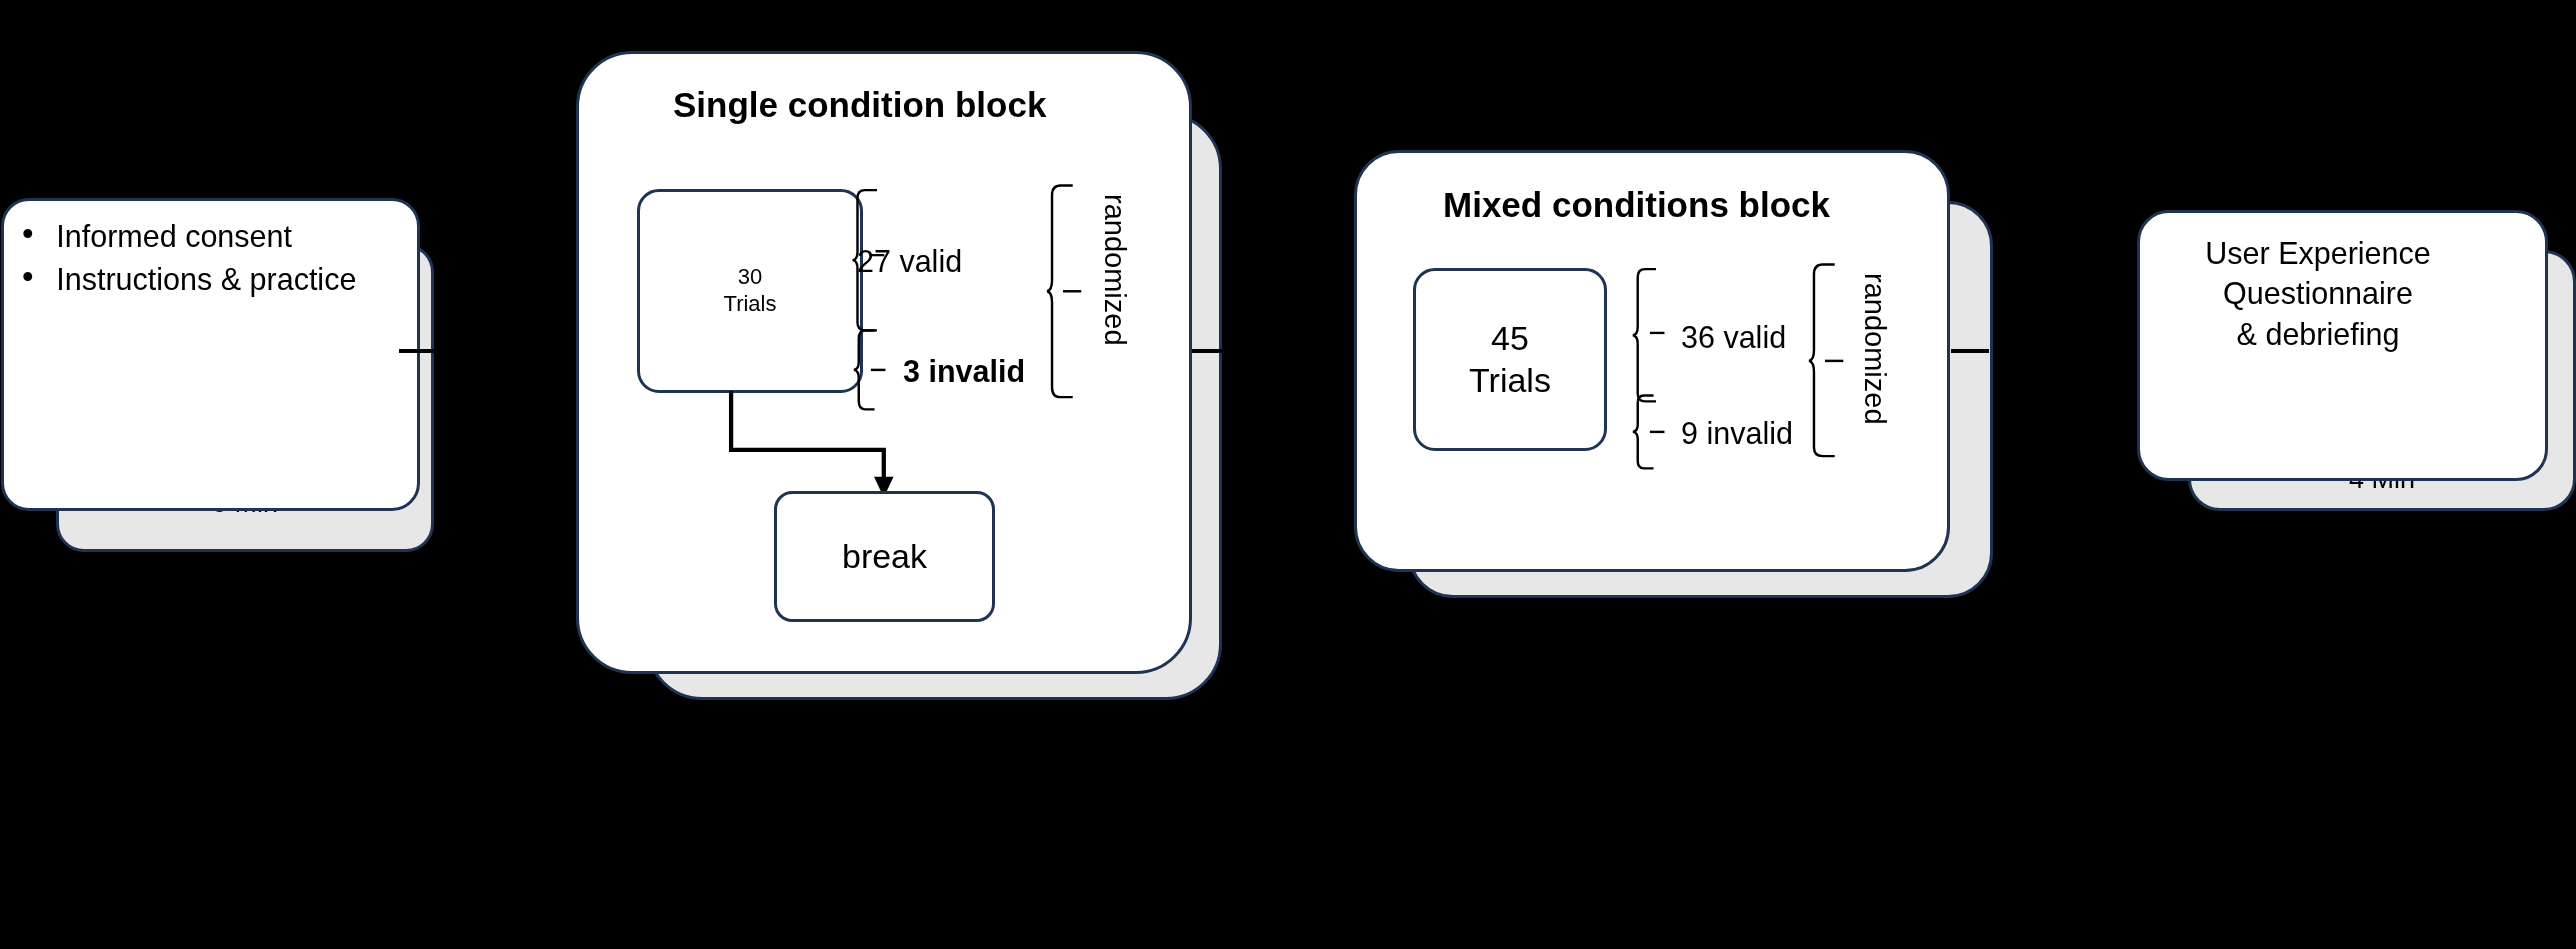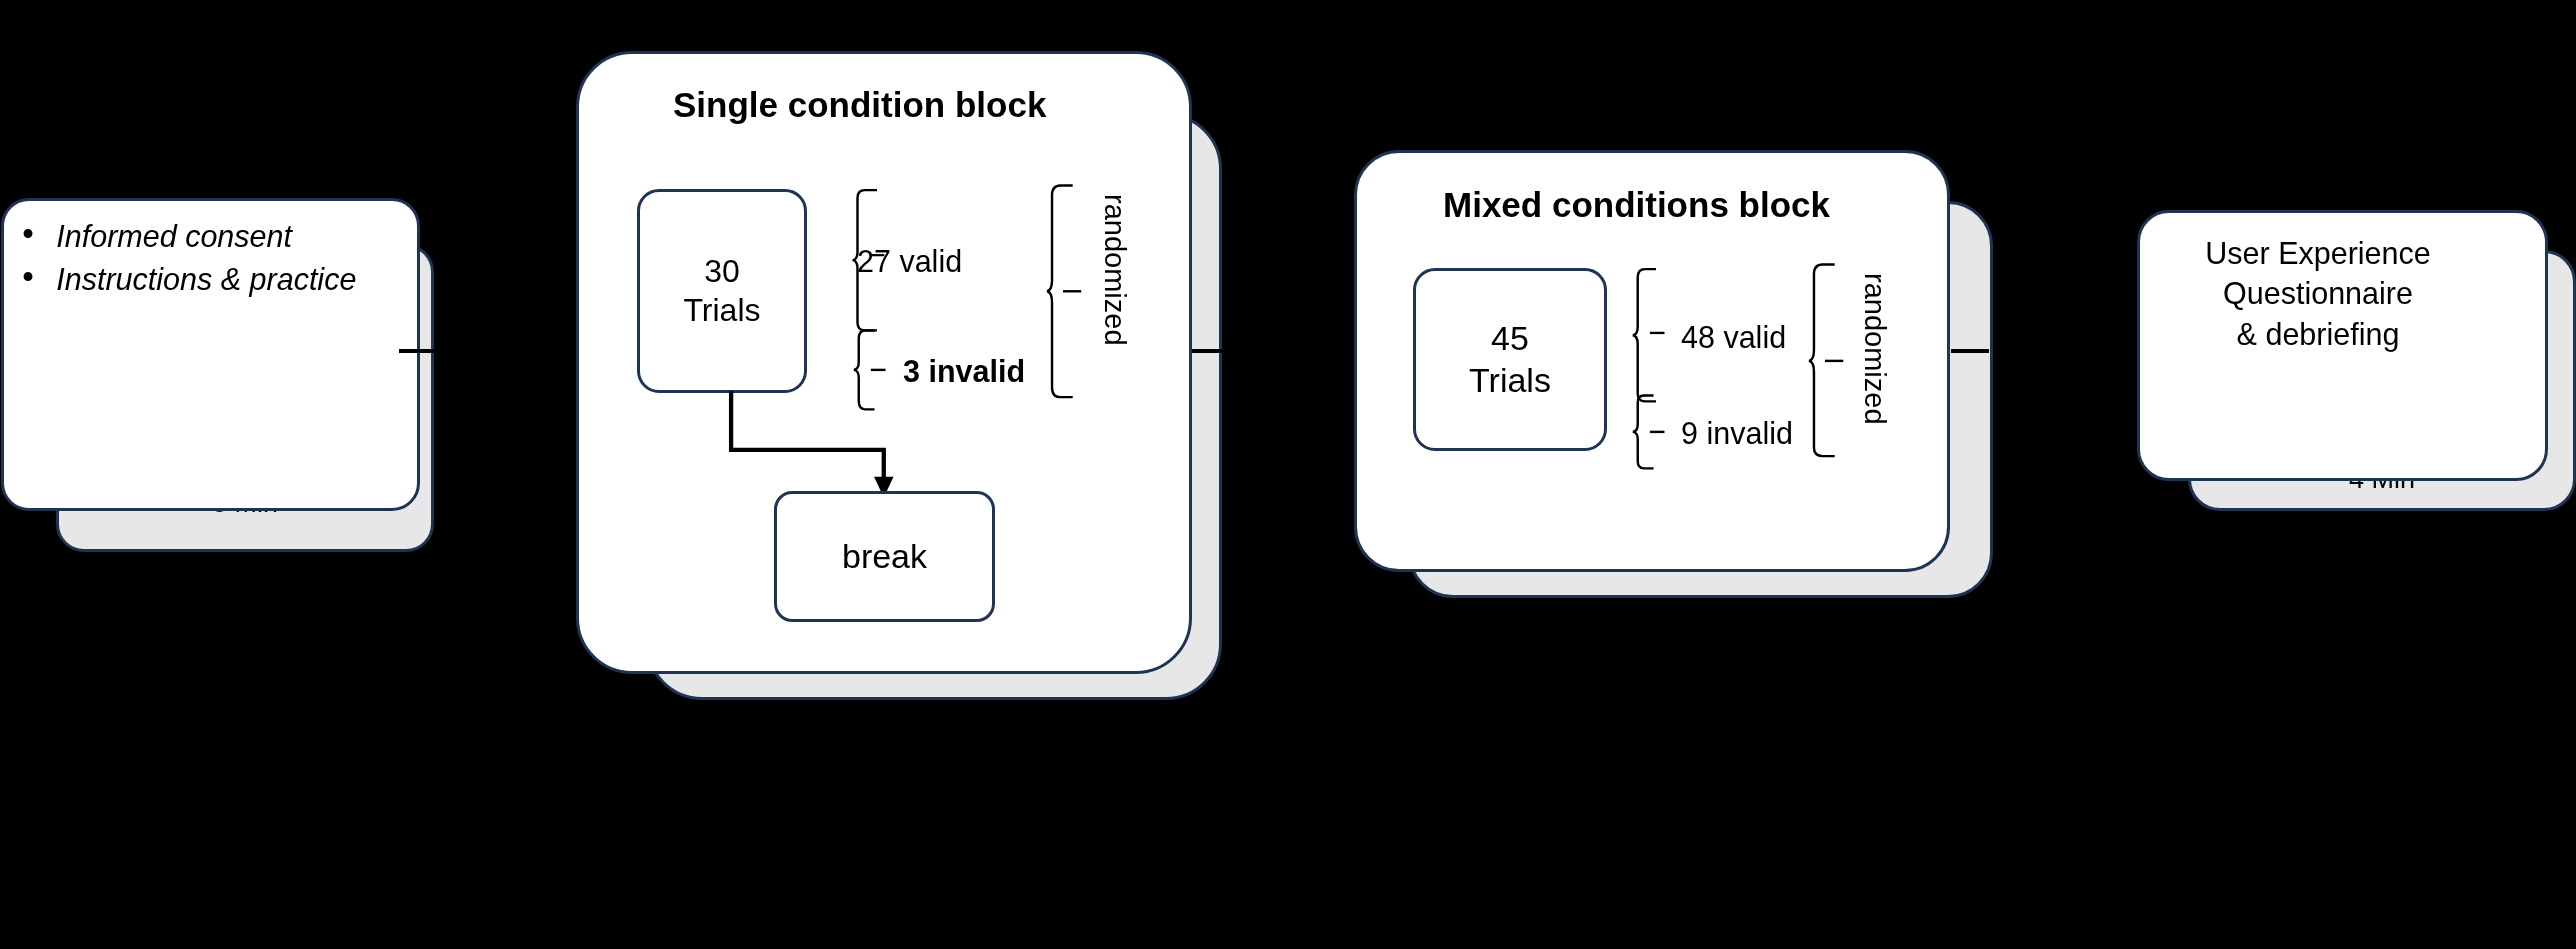--- a/index.html
+++ b/index.html
@@ -52,21 +52,21 @@
     position: absolute;
     font-weight: 700;
     color: #000000;
     white-space: nowrap;
     margin-left: 48px;
   }
   .bullet-list {
     position: absolute;
     color: #000000;
     list-style: none;
-    margin: 0; padding: 0; font-style: italic;
+    margin: 0; padding: 0;
   }
   .bullet-list li {
     position: relative;
     padding-left: 38px;
     margin-bottom: 6.1px;
   }
   .bullet-list li::before {
     content: "\2022";
     position: absolute;
     left: 3.7px; top: -1.2px;
@@ -141,22 +141,22 @@
 
   <div class="connector" style="left:399px; top:349px; width:38px;"></div>
 
   <div class="stage-card">
     <div class="card-back" style="left:646px; top:113px; width:576px; height:587px; border-radius:56px;"></div>
     <div class="time-label" style="left:646px; top:635px; width:576px; font-size:27px;">6 Min</div>
     <div class="card-front" style="left:576px; top:51px; width:616px; height:623px; border-radius:56px;"></div>
 
     <div class="card-title" style="left:625px; top:85px; font-size:35px;">Single condition block</div>
 
-    <div class="trial-box" style="left:637px; top:189px; width:170px; height:204px;
-                                  border-radius:22px; font-size:32px;">
+    <div class="trial-box" style="left:637px; top:189px; width:226px; height:204px;
+                                  border-radius:22px; font-size:22px;">
       <span>30</span>
       <span>Trials</span>
     </div>
 
     <svg class="brace-svg" style="left:850px; top:189px;" width="43" height="206" viewBox="0 0 70 338">
 
       <path class="brace-path" d="M34,2 L14,2 Q2,2 2,16 L2,112 Q2,126 -6,127 Q2,128 2,142 L2,238 Q2,252 14,252 L34,252" transform="translate(10,0) scale(1,0.92)"></path>
       <path class="brace-path" d="M22,118 L46,118" transform="translate(10,0) scale(1,0.92)"></path>
     </svg>
     <svg class="brace-svg" style="left:850px; top:328px;" width="43" height="85" viewBox="0 0 70 140">
@@ -201,21 +201,21 @@
 
     <svg class="brace-svg" style="left:1629px; top:268px;" width="43" height="184" viewBox="0 0 70 302">
       <path class="brace-path" d="M34,2 L16,2 Q4,2 4,16 L4,100 Q4,114 -4,115 Q4,116 4,130 L4,214 Q4,228 16,228 L34,228" transform="translate(10,0) scale(1,0.96)"></path>
       <path class="brace-path" d="M24,111 L48,111" transform="translate(10,0) scale(1,0.96)"></path>
     </svg>
     <svg class="brace-svg" style="left:1629px; top:393px;" width="43" height="79" viewBox="0 0 70 130">
       <path class="brace-path" d="M34,4 L18,4 Q8,4 8,16 L8,52 Q8,63 0,64 Q8,65 8,76 L8,112 Q8,124 18,124 L34,124" transform="translate(6,0)"></path>
       <path class="brace-path" d="M28,64 L52,64" transform="translate(6,0)"></path>
     </svg>
 
-    <div class="brace-label" style="left:1681px; top:320px; font-size:30.5px;">48 valid</div>
+    <div class="brace-label" style="left:1681px; top:320px; font-size:30.5px;">36 valid</div>
     <div class="brace-label" style="left:1681px; top:416px; font-size:30.5px;">9 invalid</div>
 
     <svg class="brace-svg" style="left:1809px; top:262px;" width="49" height="199" viewBox="0 0 80 326">
       <path class="brace-path" d="M42,4 L22,4 Q8,4 8,20 L8,144 Q8,160 0,162 Q8,164 8,180 L8,304 Q8,318 22,318 L42,318"></path>
       <path class="brace-path" d="M26,162 L56,162"></path>
     </svg>
     <div class="rot-label" style="left:1891px; top:273px; font-size:29px;">randomized</div>
   </div>
 
   <div class="connector" style="left:1951px; top:349px; width:38px;"></div>

